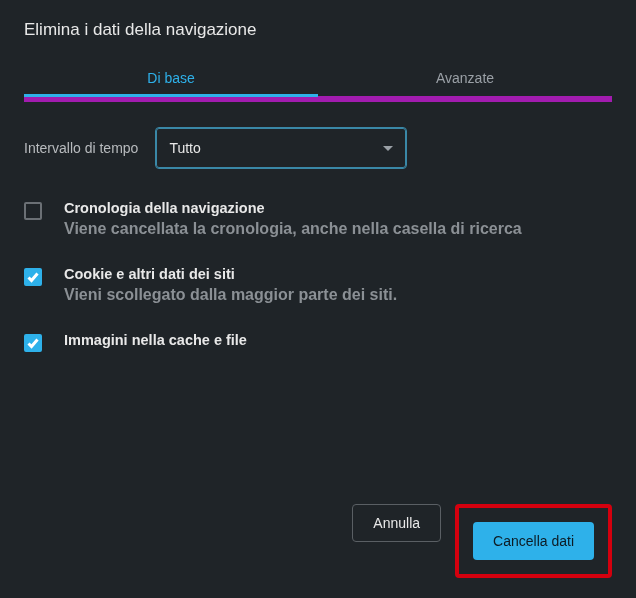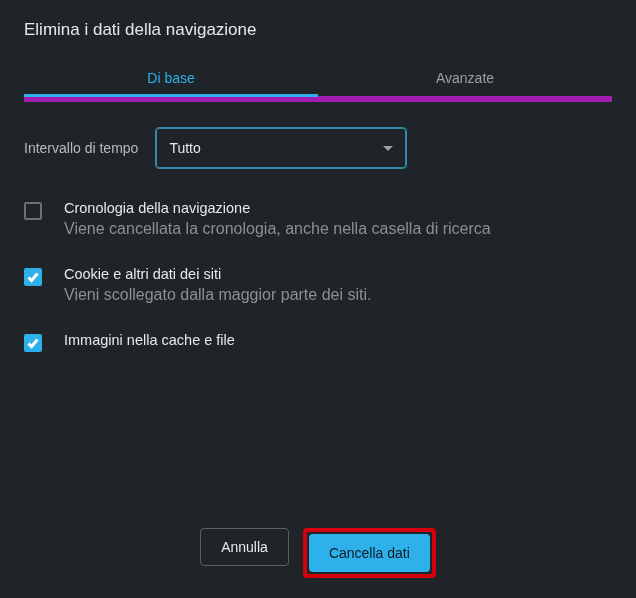--- a/index.html
+++ b/index.html
@@ -120,33 +120,34 @@
     width: 12px;
     height: 12px;
     stroke: #fff;
     stroke-width: 3;
     fill: none;
   }
   .option-text {
     display: flex;
     flex-direction: column;
     gap: 4px;
+    font-weight: bold;
   }
   .option-title {
     font-size: 14.5px;
     color: #e8e8e8;
   }
   .option-desc {
     font-size: 16px;
     color: #8b9095;
   }
   .footer {
     margin-top: auto;
     display: flex;
-    justify-content: center;
+    justify-content: flex-end;
     gap: 14px;
     padding-top: 14px;
   }
   .btn {
     height: 38px;
     padding: 0 20px;
     font-size: 14px;
     border-radius: 4px;
     cursor: pointer;
     display: flex;
@@ -154,21 +155,21 @@
     justify-content: center;
   }
   .btn-cancel {
     background: #1f2428;
     border: 1px solid #5a5f64;
     color: #e8e8e8;
   }
   .btn-primary-wrap {
     border: 4px solid #d4000e;
     border-radius: 4px;
-    padding: 2px;
+    padding: 14px;
   }
   .btn-primary {
     background: #2eb1ea;
     border: none;
     color: #0d1b24;
     min-width: 116px;
   }
 </style>
 </head>
 <body>

